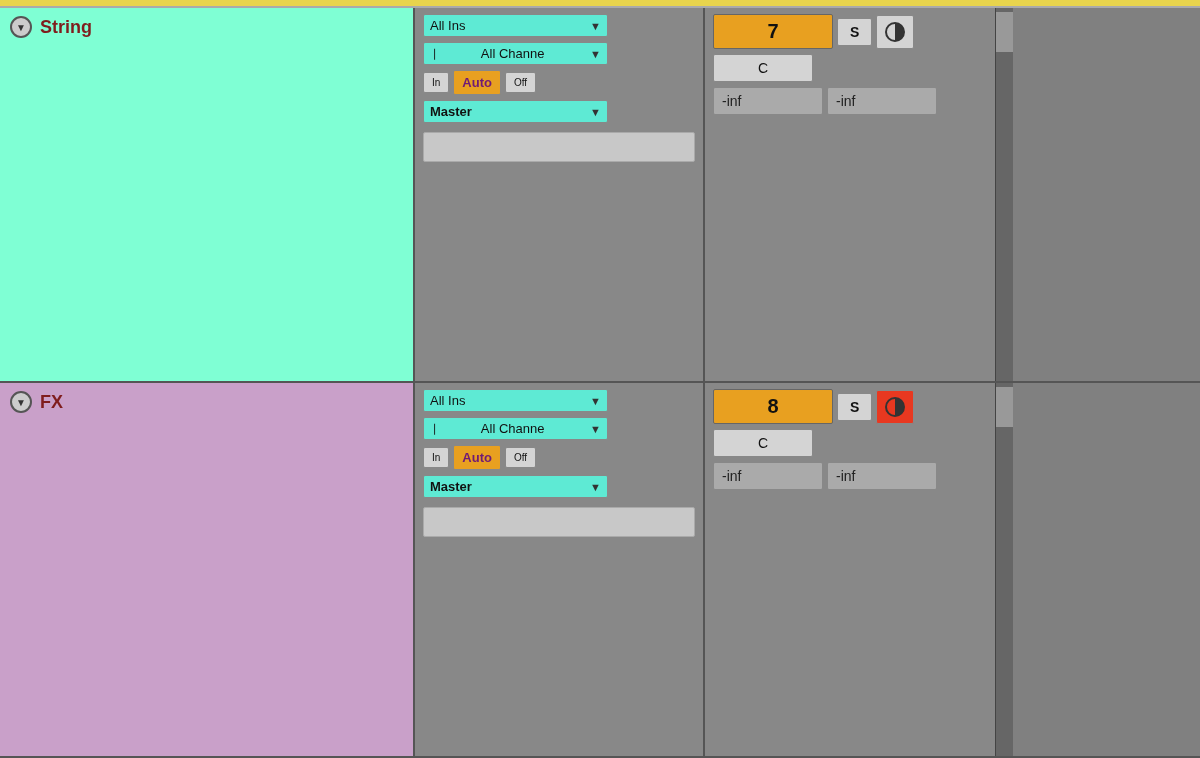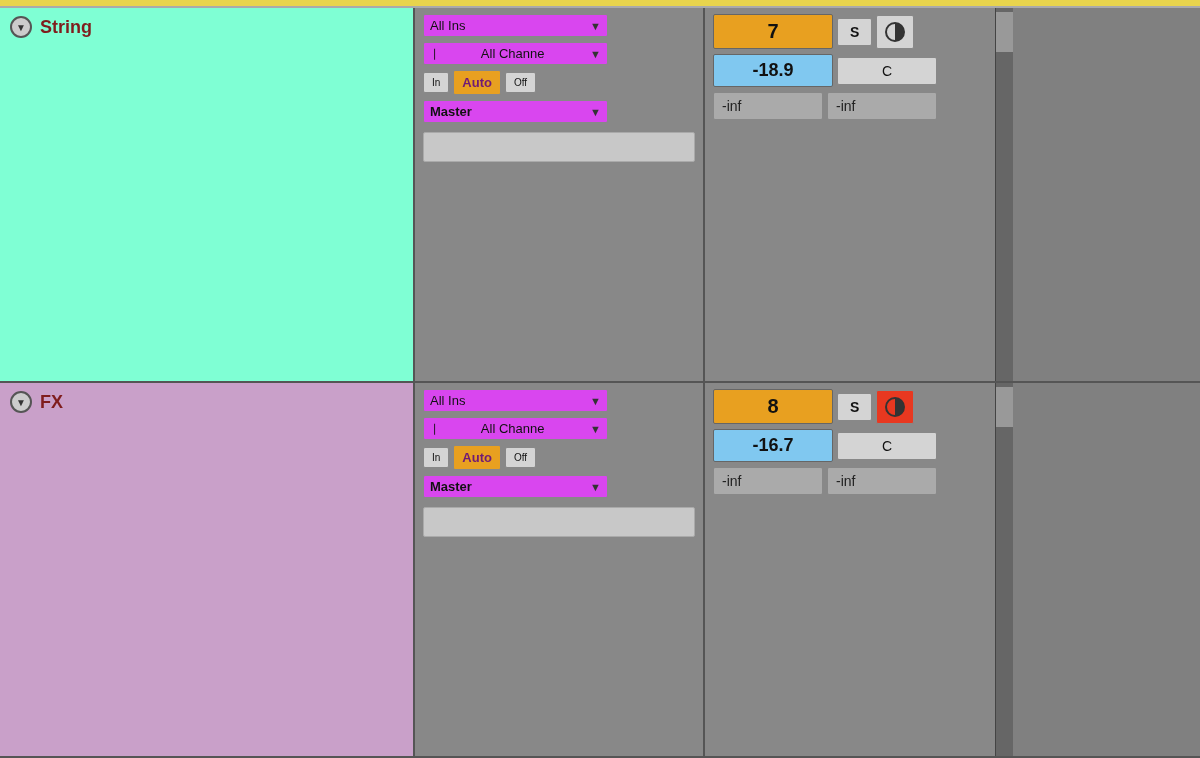--- a/index.html
+++ b/index.html
@@ -85,21 +85,21 @@
       background: #888;
     }
 
     .control-row {
       display: flex;
       align-items: center;
       gap: 4px;
     }
 
     .dropdown {
-      background: #d946ef;
+      background: #5eead4;
       border: 1px solid #888;
       border-radius: 2px;
       padding: 3px 6px;
       font-size: 13px;
       color: #111;
       display: flex;
       align-items: center;
       justify-content: space-between;
       cursor: pointer;
       user-select: none;
@@ -298,21 +298,20 @@
           <div class="track-number-btn">7</div>
           <button class="btn-s">S</button>
           <div class="btn-monitor-icon">
             <svg width="20" height="20" viewBox="0 0 20 20">
               <circle cx="10" cy="10" r="9" fill="none" stroke="#333" stroke-width="2"></circle>
               <path d="M10 1 A9 9 0 0 1 10 19 Z" fill="#333"></path>
             </svg>
           </div>
         </div>
         <div class="control-row">
-          <div class="pitch-display">-18.9</div>
           <div class="btn-c">C</div>
         </div>
         <div class="control-row">
           <div class="inf-display">-inf</div>
           <div class="inf-display">-inf</div>
         </div>
       </div>
       <div class="scrollbar-right">
         <div class="scrollbar-thumb"></div>
       </div>
@@ -356,21 +355,20 @@
           <div class="track-number-btn">8</div>
           <button class="btn-s">S</button>
           <div class="btn-monitor-icon active-red">
             <svg width="20" height="20" viewBox="0 0 20 20">
               <circle cx="10" cy="10" r="9" fill="none" stroke="#333" stroke-width="2"></circle>
               <path d="M10 1 A9 9 0 0 1 10 19 Z" fill="#333"></path>
             </svg>
           </div>
         </div>
         <div class="control-row">
-          <div class="pitch-display">-16.7</div>
           <div class="btn-c">C</div>
         </div>
         <div class="control-row">
           <div class="inf-display">-inf</div>
           <div class="inf-display">-inf</div>
         </div>
       </div>
       <div class="scrollbar-right">
         <div class="scrollbar-thumb"></div>
       </div>

